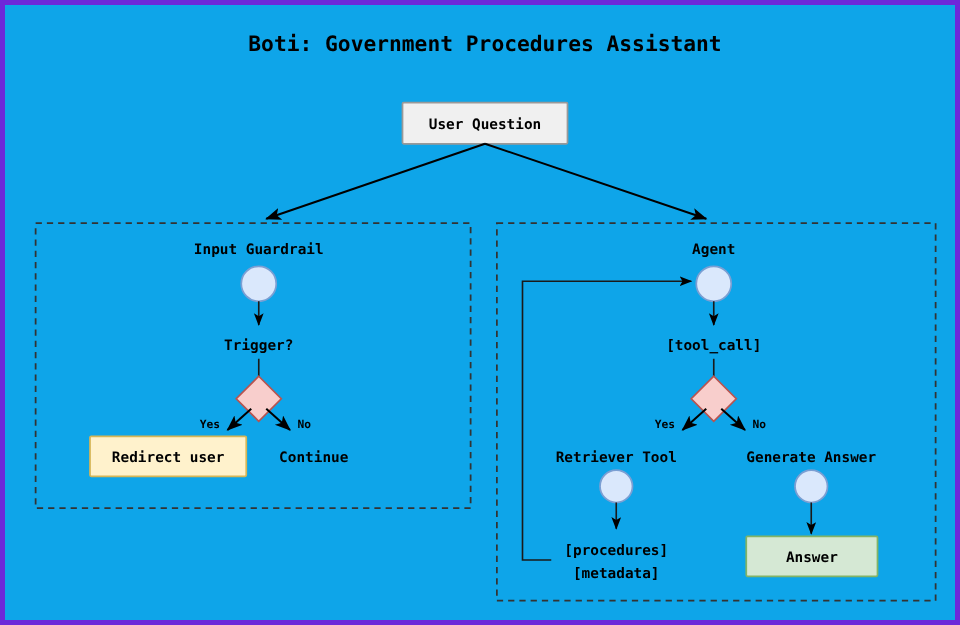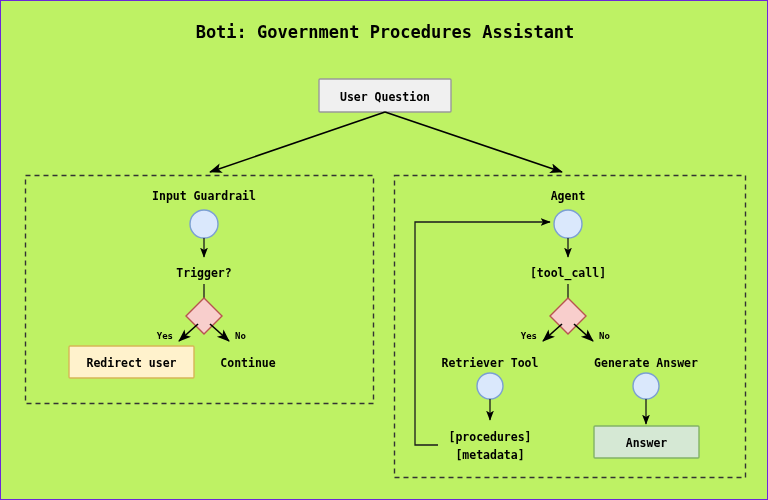--- a/index.html
+++ b/index.html
@@ -7,22 +7,22 @@
     padding: 0;
     background: #ffffff;
   }
   body {
     font-family: "DejaVu Sans Mono", "Liberation Mono", monospace;
   }
   #canvas {
     position: relative;
     width: 768px;
     height: 500px;
-    background: #bef264;
-    border: 1px solid #6d28d9;
+    background: #0ea5e9;
+    border: 4px solid #6d28d9;
     box-sizing: border-box;
     overflow: hidden;
   }
   #diagram-svg {
     position: absolute;
     left: 0;
     top: 0;
     width: 768px;
     height: 500px;
     display: block;

